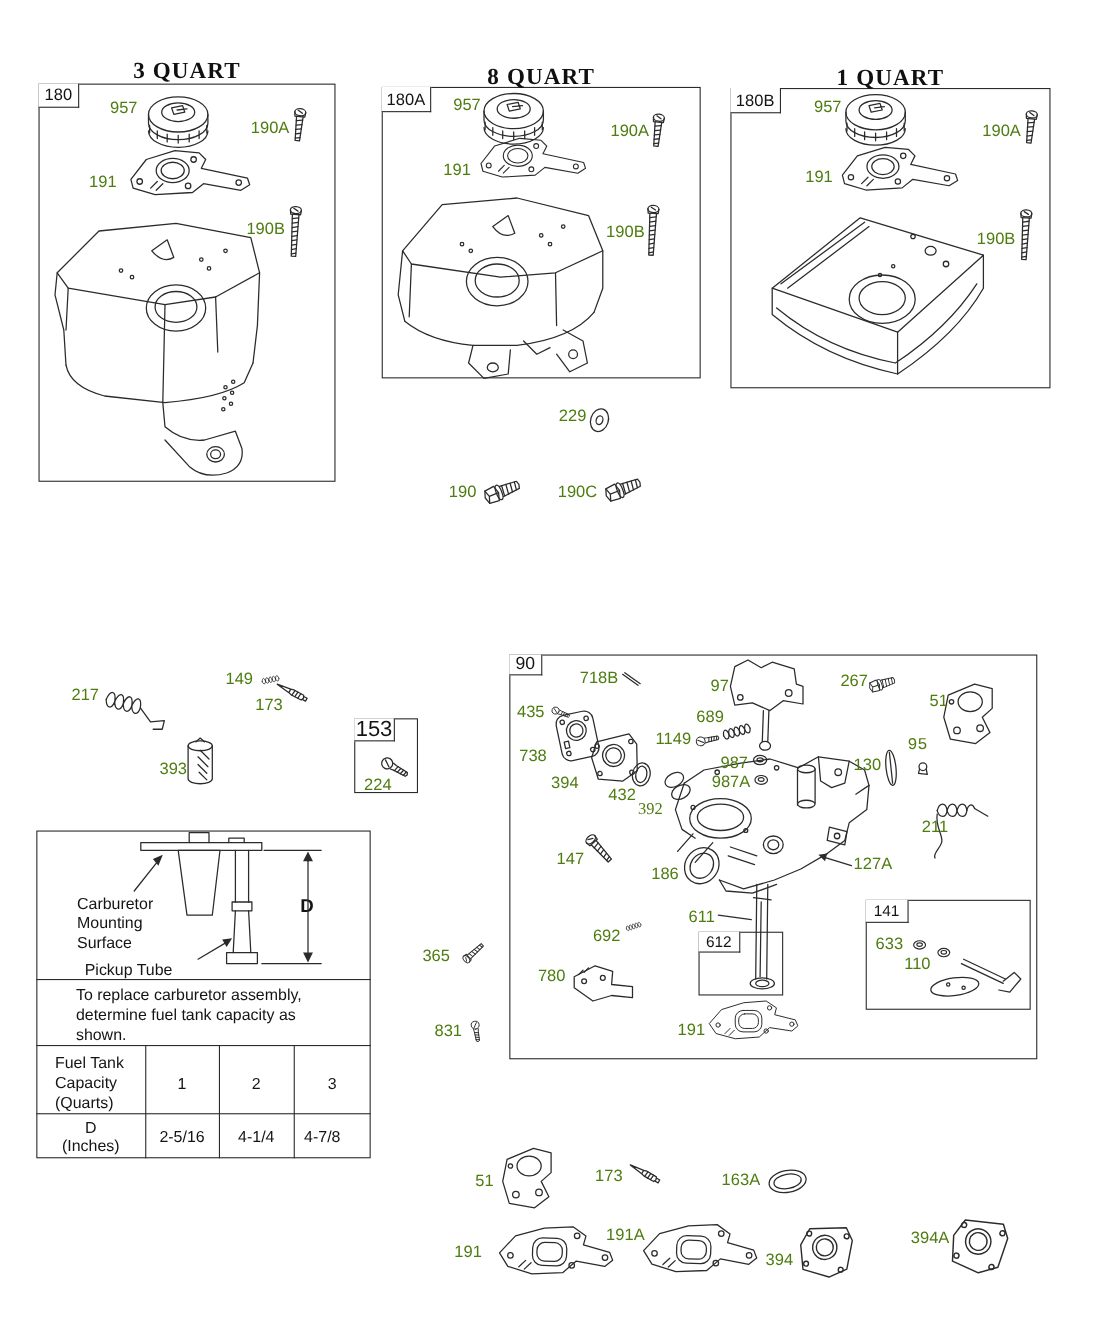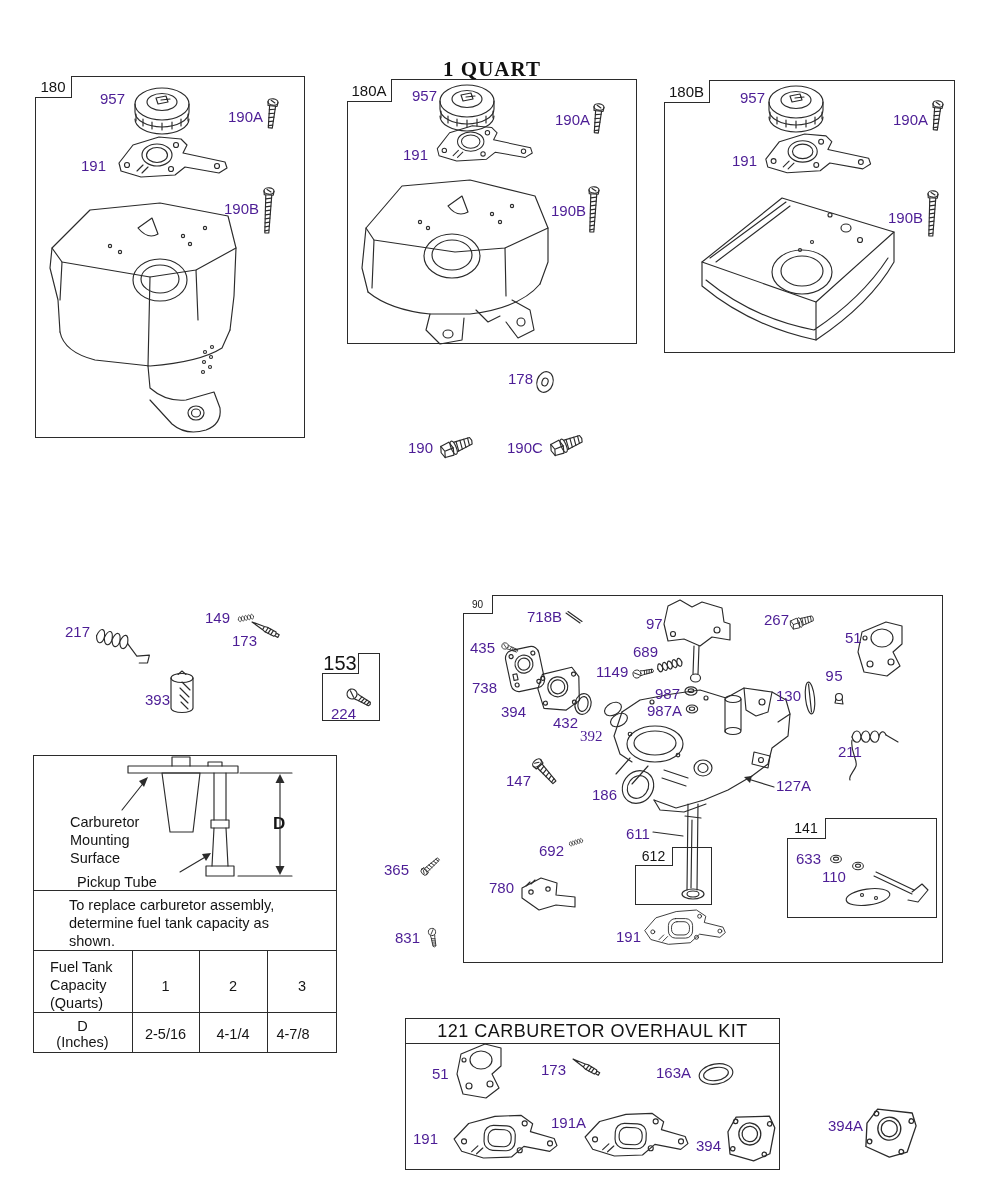--- a/index.html
+++ b/index.html
@@ -7,21 +7,21 @@
           font-family:"Liberation Sans",sans-serif;color:#141414;}
   .box{position:absolute;border:1.6px solid #2b2b2b;box-sizing:border-box;background:transparent;}
   .corner-label{position:absolute;border-right:1.6px solid #2b2b2b;border-bottom:1.6px solid #2b2b2b;
           display:flex;align-items:center;justify-content:center;font-size:15px;color:#141414;
           box-sizing:border-box;background:#fff;}
   .quart-title{position:absolute;text-align:center;font-family:"Liberation Serif",serif;
           font-weight:700;font-size:21px;letter-spacing:1px;color:#101010;}
   .kit-title-row{position:absolute;left:0;top:0;width:100%;height:25px;border-bottom:1.6px solid #2b2b2b;
           display:flex;align-items:center;justify-content:center;font-size:18px;letter-spacing:.5px;
           box-sizing:border-box;}
-  .pl{position:absolute;font-size:15px;line-height:1.05;white-space:nowrap;color:#4c1d95;}
+  .pl{position:absolute;font-size:15px;line-height:1.05;white-space:nowrap;color:#4d7c0f;}
   .info-txt{position:absolute;font-size:14.5px;line-height:18px;color:#141414;white-space:nowrap;}
   .dim-label{position:absolute;font-size:17px;font-weight:700;color:#141414;}
   .hline{position:absolute;border-top:1.6px solid #2b2b2b;height:0;}
   .vline{position:absolute;border-left:1.6px solid #2b2b2b;width:0;}
   .cell-val{position:absolute;font-size:14.5px;text-align:center;color:#141414;}
   svg.art{position:absolute;left:0;top:0;pointer-events:none;}
   .ln{fill:none;stroke:#2b2b2b;stroke-width:1.15;stroke-linecap:round;stroke-linejoin:round;}
   .fill{fill:#2b2b2b;stroke:none;}
 </style>
 </head>
@@ -30,33 +30,32 @@
 <div id="canvas">
 
   <div class="box" style="left:35px;top:76px;width:270px;height:362px"></div>
   <div class="box" style="left:347px;top:79px;width:290px;height:265px"></div>
   <div class="box" style="left:664px;top:80px;width:291px;height:273px"></div>
   <div class="box" style="left:322px;top:653px;width:58px;height:68px"></div>
   <div class="box" style="left:463px;top:595px;width:480px;height:368px"></div>
   <div class="box" style="left:635px;top:847px;width:77px;height:58px"></div>
   <div class="box" style="left:787px;top:818px;width:150px;height:100px"></div>
   <div class="box" style="left:33px;top:755px;width:304px;height:298px"></div>
-  <div class="box" style="left:405px;top:1018px;width:375px;height:152px">
-    <div class="kit-title-row">121 CARBURETOR OVERHAUL KIT</div>
-  </div>
 
   <div class="corner-label" style="left:35px;top:76px;width:37px;height:22px">180</div>
   <div class="corner-label" style="left:347px;top:79px;width:45px;height:23px">180A</div>
   <div class="corner-label" style="left:664px;top:80px;width:46px;height:23px">180B</div>
   <div class="corner-label" style="left:322px;top:653px;width:37px;height:21px;font-size:20px">153</div>
-  <div class="corner-label" style="left:463px;top:595px;width:30px;height:19px;font-size:10px">90</div>
+  <div class="corner-label" style="left:463px;top:595px;width:30px;height:19px;font-size:16px">90</div>
   <div class="corner-label" style="left:635px;top:847px;width:38px;height:19px;font-size:14px">612</div>
   <div class="corner-label" style="left:787px;top:818px;width:39px;height:21px;font-size:14px">141</div>
 
-  <div class="quart-title" style="left:347px;top:57px;width:290px">1 QUART</div>
+  <div class="quart-title" style="left:35px;top:52px;width:270px">3 QUART</div>
+  <div class="quart-title" style="left:347px;top:57px;width:290px">8 QUART</div>
+  <div class="quart-title" style="left:664px;top:58px;width:291px">1 QUART</div>
 
   <div class="hline" style="left:33px;top:890px;width:304px"></div>
   <div class="hline" style="left:33px;top:950px;width:304px"></div>
   <div class="hline" style="left:33px;top:1012px;width:304px"></div>
   <div class="vline" style="left:132px;top:950px;height:103px"></div>
   <div class="vline" style="left:199px;top:950px;height:103px"></div>
   <div class="vline" style="left:267px;top:950px;height:103px"></div>
 
   <span class="info-txt" style="left:70px;top:813px">Carburetor</span>
   <span class="info-txt" style="left:70px;top:831px">Mounting</span>
@@ -480,21 +479,21 @@
       <span class="pl" style="left: 81px; top: 158px;">191</span>
       <span class="pl" style="left: 224px; top: 201px;">190B</span>
       <span class="pl" style="left: 412px; top: 88px;">957</span>
       <span class="pl" style="left: 555px; top: 112px;">190A</span>
       <span class="pl" style="left: 403px; top: 147px;">191</span>
       <span class="pl" style="left: 551px; top: 203px;">190B</span>
       <span class="pl" style="left: 740px; top: 90px;">957</span>
       <span class="pl" style="left: 893px; top: 112px;">190A</span>
       <span class="pl" style="left: 732px; top: 153px;">191</span>
       <span class="pl" style="left: 888px; top: 210px;">190B</span>
-      <span class="pl" style="left: 508px; top: 371px;">178</span>
+      <span class="pl" style="left: 508px; top: 371px;">229</span>
       <span class="pl" style="left: 408px; top: 440px;">190</span>
       <span class="pl" style="left: 507px; top: 440px;">190C</span>
       <span class="pl" style="left: 65px; top: 624px;">217</span>
       <span class="pl" style="left: 205px; top: 610px;">149</span>
       <span class="pl" style="left: 232px; top: 633px;">173</span>
       <span class="pl" style="left: 145px; top: 692px;">393</span>
       <span class="pl" style="left: 331px; top: 706px;">224</span>
       <span class="pl" style="left: 527px; top: 609px;">718B</span>
       <span class="pl" style="left: 646px; top: 616px; text-align: center;">97</span>
       <span class="pl" style="left: 764px; top: 612px;">267</span>

